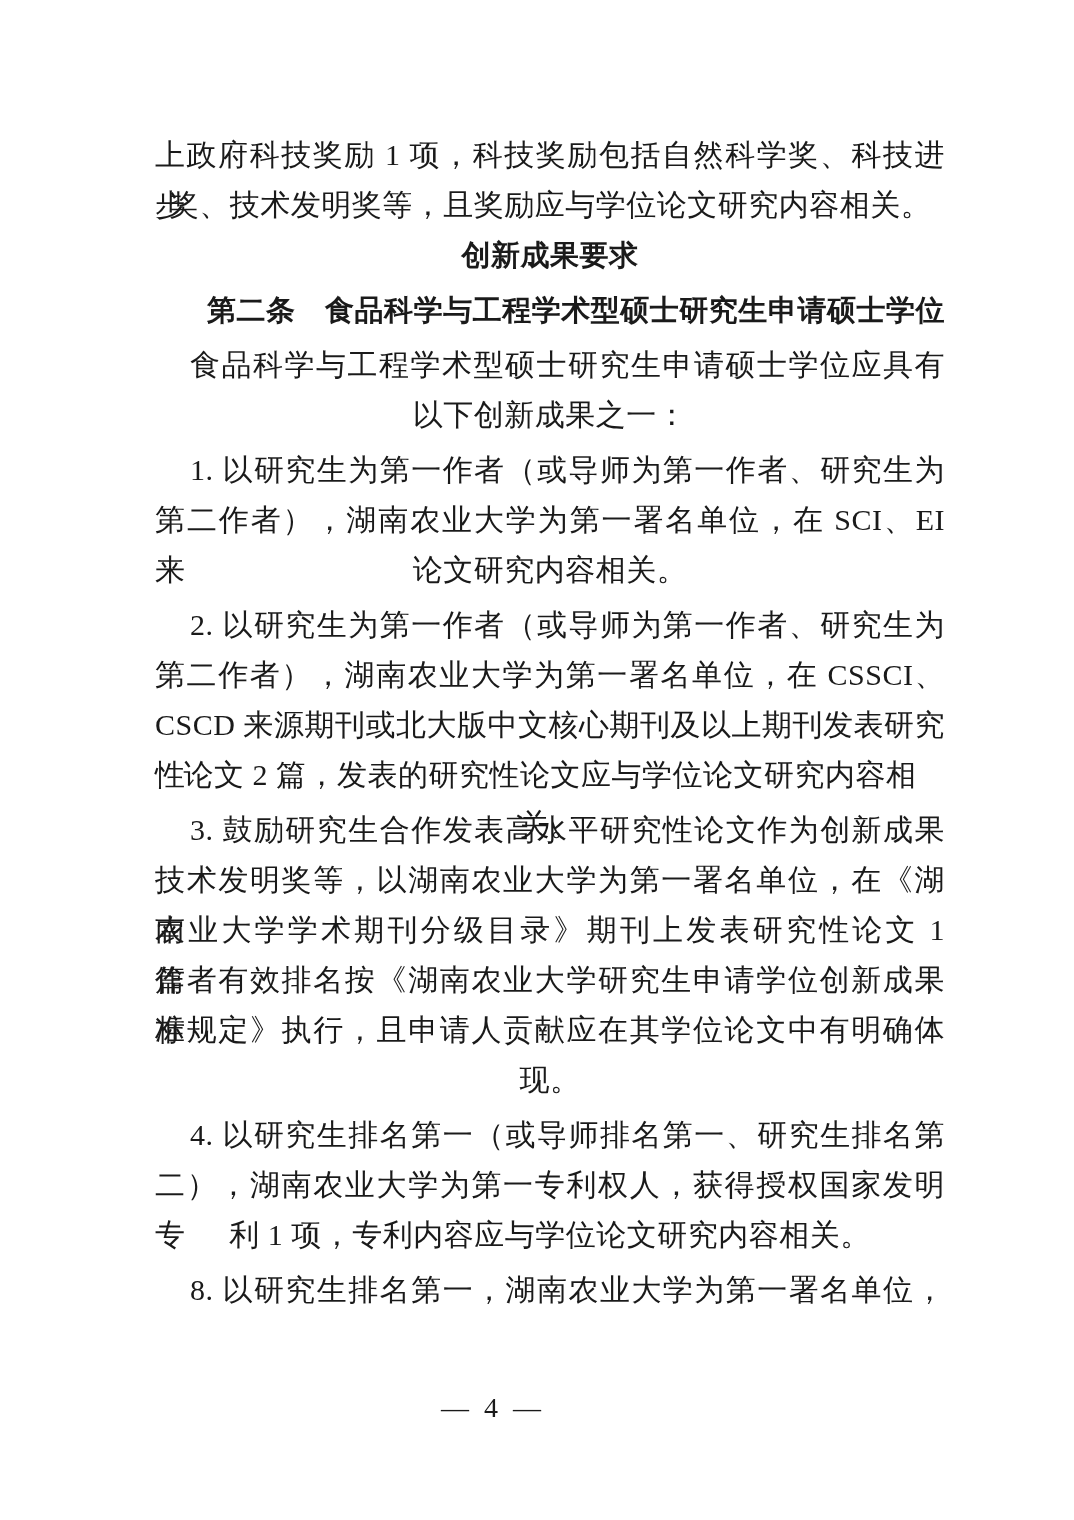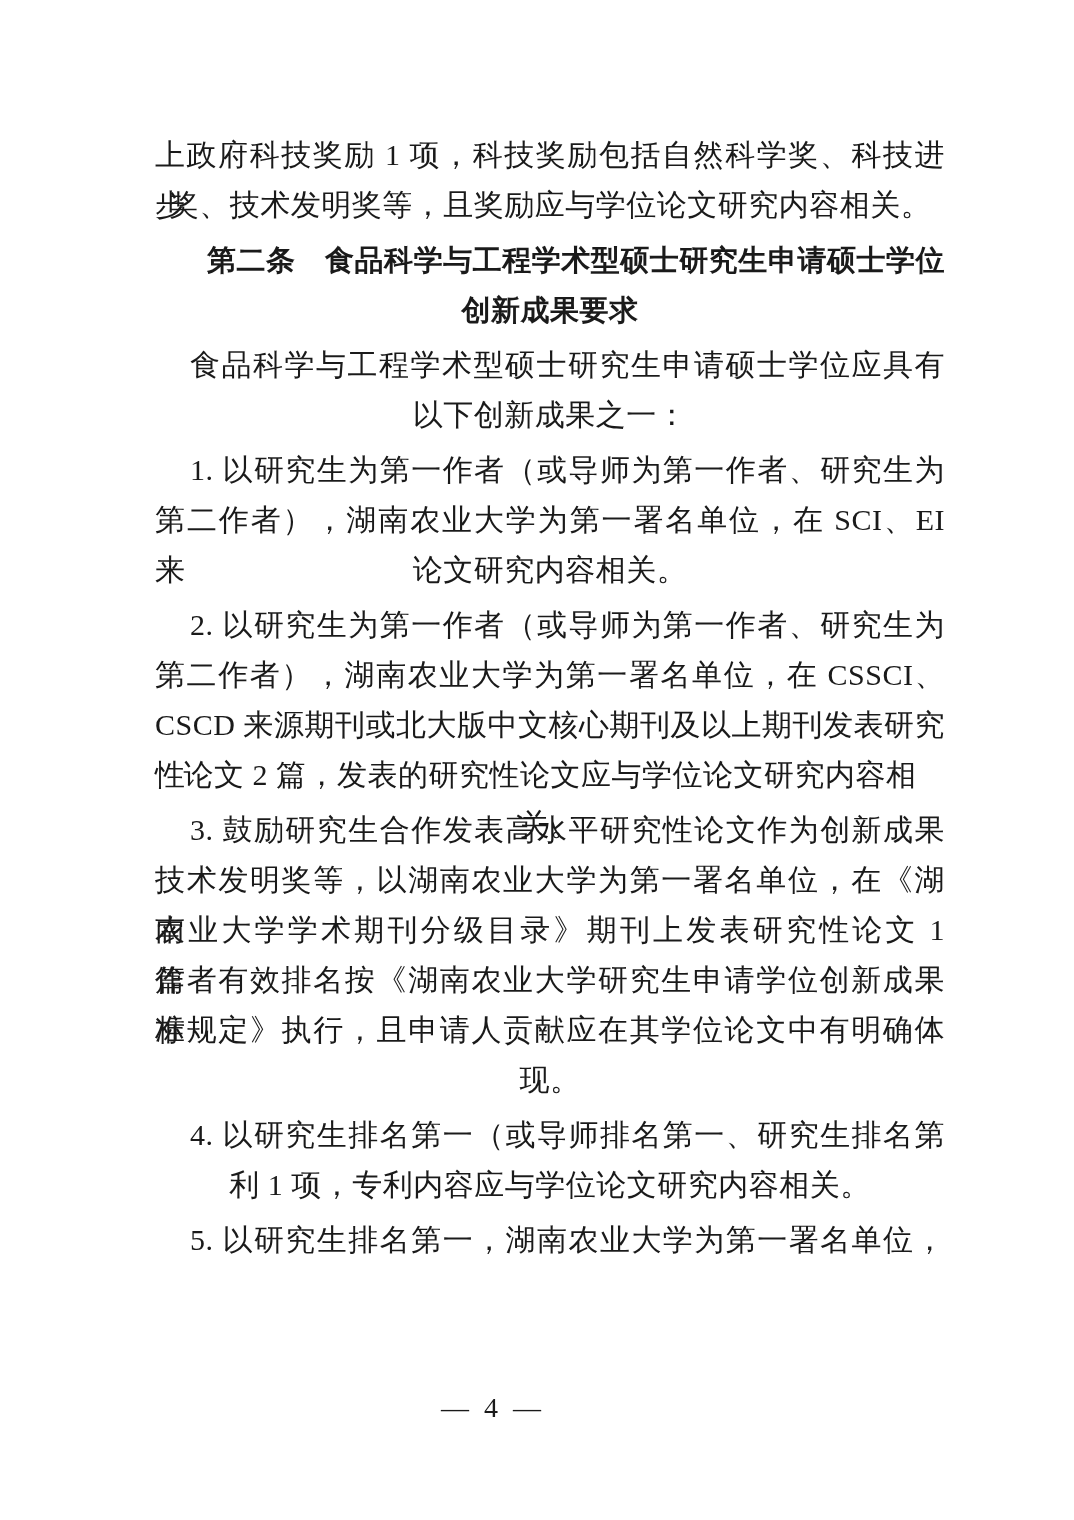--- a/index.html
+++ b/index.html
@@ -59,36 +59,37 @@
     color: #1a1a1a;
   }
 </style>
 </head>
 <body>
 
 <div class="page">
   <div class="doc-body">
     <div class="line fill">上政府科技奖励 1 项，科技奖励包括自然科学奖、科技进步</div>
     <div class="line">奖、技术发明奖等，且奖励应与学位论文研究内容相关。</div>
+    <div class="line bold">创新成果要求</div>
     <div class="line bold h-indent para fill">第二条　食品科学与工程学术型硕士研究生申请硕士学位</div>
-    <div class="line bold">创新成果要求</div>
     <div class="line indent para fill">食品科学与工程学术型硕士研究生申请硕士学位应具有</div>
     <div class="line">以下创新成果之一：</div>
     <div class="line indent para fill">1. 以研究生为第一作者（或导师为第一作者、研究生为</div>
     <div class="line fill">第二作者），湖南农业大学为第一署名单位，在 SCI、EI 来</div>
     <div class="line">论文研究内容相关。</div>
     <div class="line indent para fill">2. 以研究生为第一作者（或导师为第一作者、研究生为</div>
     <div class="line fill">第二作者），湖南农业大学为第一署名单位，在 CSSCI、</div>
     <div class="line fill">CSCD 来源期刊或北大版中文核心期刊及以上期刊发表研究性</div>
     <div class="line">论文 2 篇，发表的研究性论文应与学位论文研究内容相关。</div>
     <div class="line indent para fill">3. 鼓励研究生合作发表高水平研究性论文作为创新成果</div>
     <div class="line fill">技术发明奖等，以湖南农业大学为第一署名单位，在《湖南</div>
     <div class="line fill">农业大学学术期刊分级目录》期刊上发表研究性论文 1 篇，</div>
     <div class="line fill">作者有效排名按《湖南农业大学研究生申请学位创新成果标</div>
     <div class="line fill">准规定》执行，且申请人贡献应在其学位论文中有明确体</div>
     <div class="line">现。</div>
     <div class="line indent para fill">4. 以研究生排名第一（或导师排名第一、研究生排名第</div>
+    <div class="line fill">二），湖南农业大学为第一专利权人，获得授权国家发明专</div>
     <div class="line">利 1 项，专利内容应与学位论文研究内容相关。</div>
-    <div class="line indent para fill">5. 以研究生排名第一，湖南农业大学为第一署名单位，</div>
+    <div class="line indent para fill">8. 以研究生排名第一，湖南农业大学为第一署名单位，</div>
   </div>
 
   <div class="footer">— 4 —</div>
 </div>
 
 </body></html>

